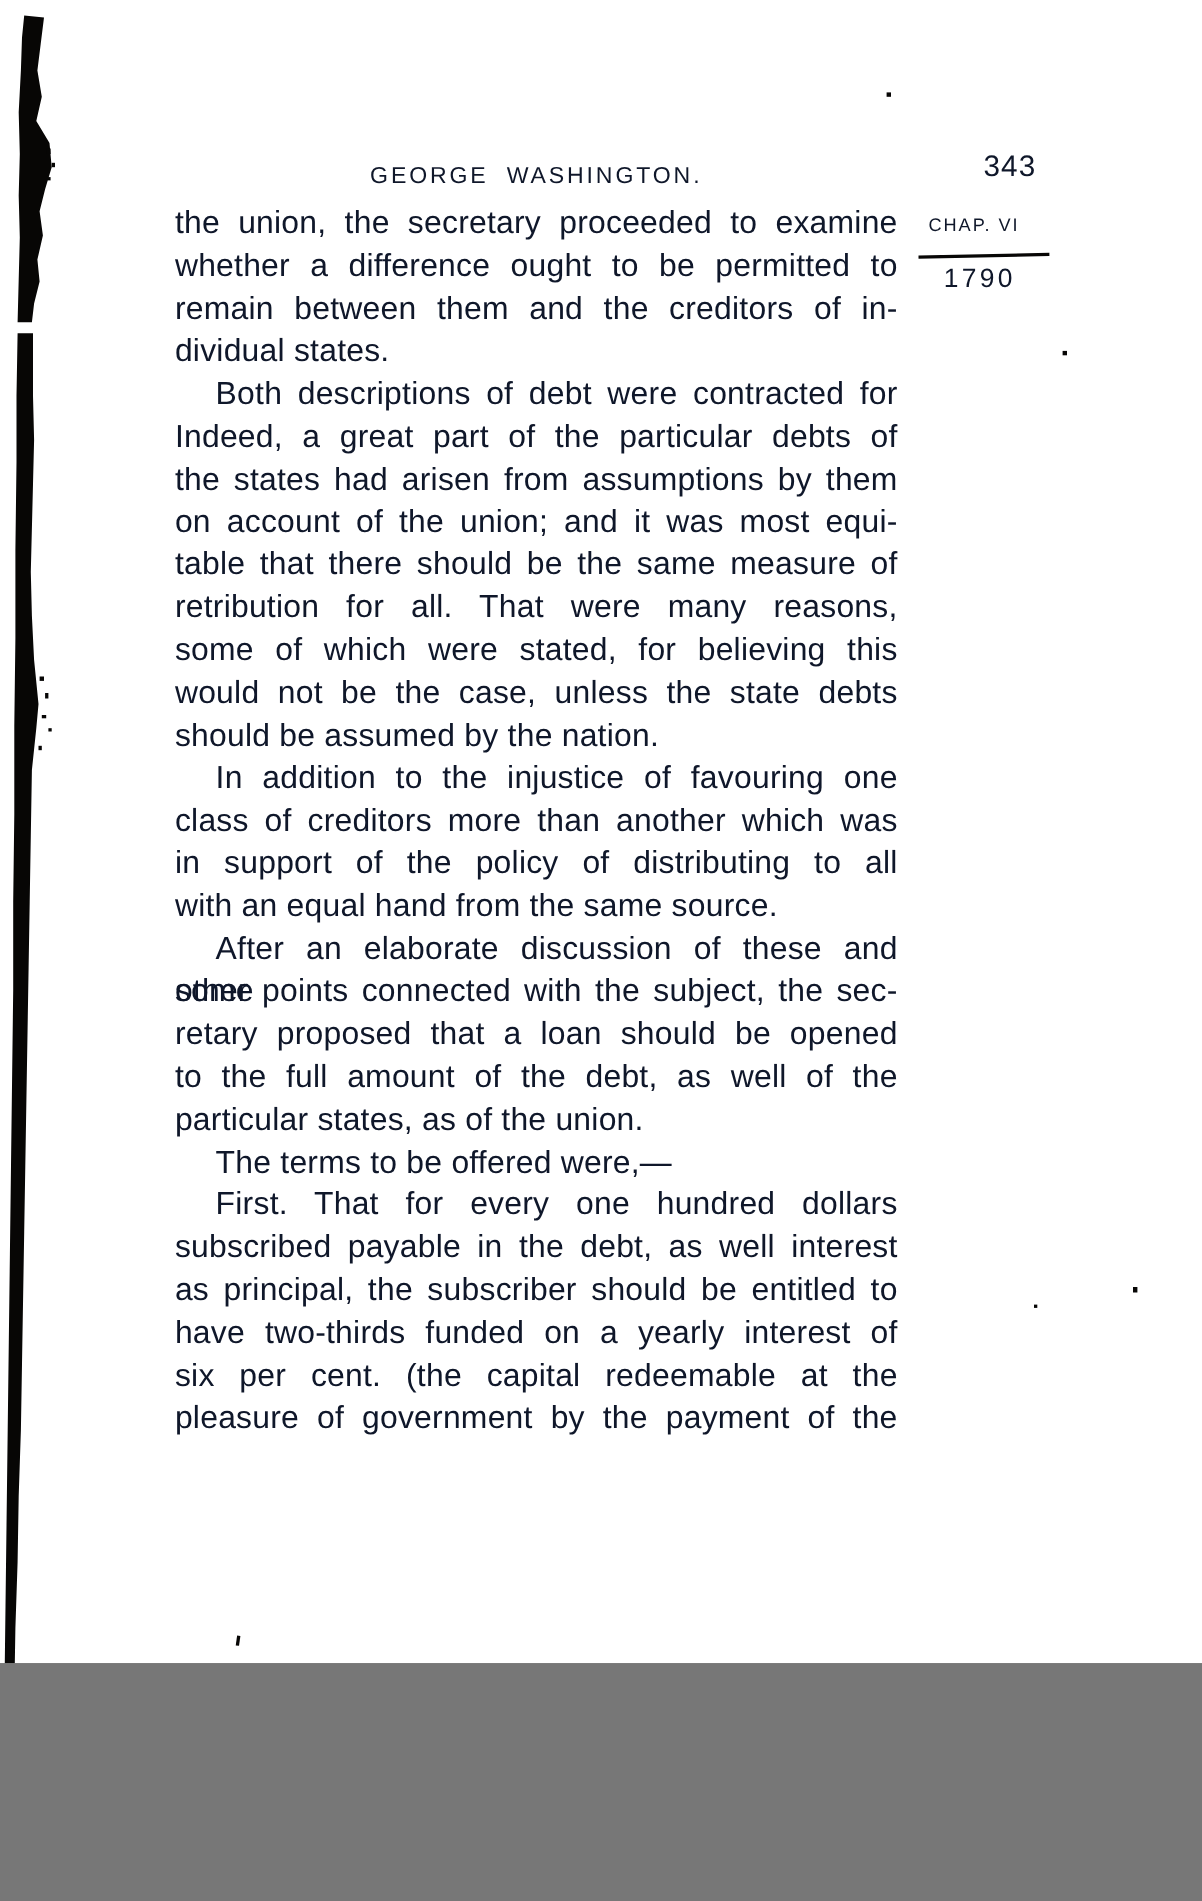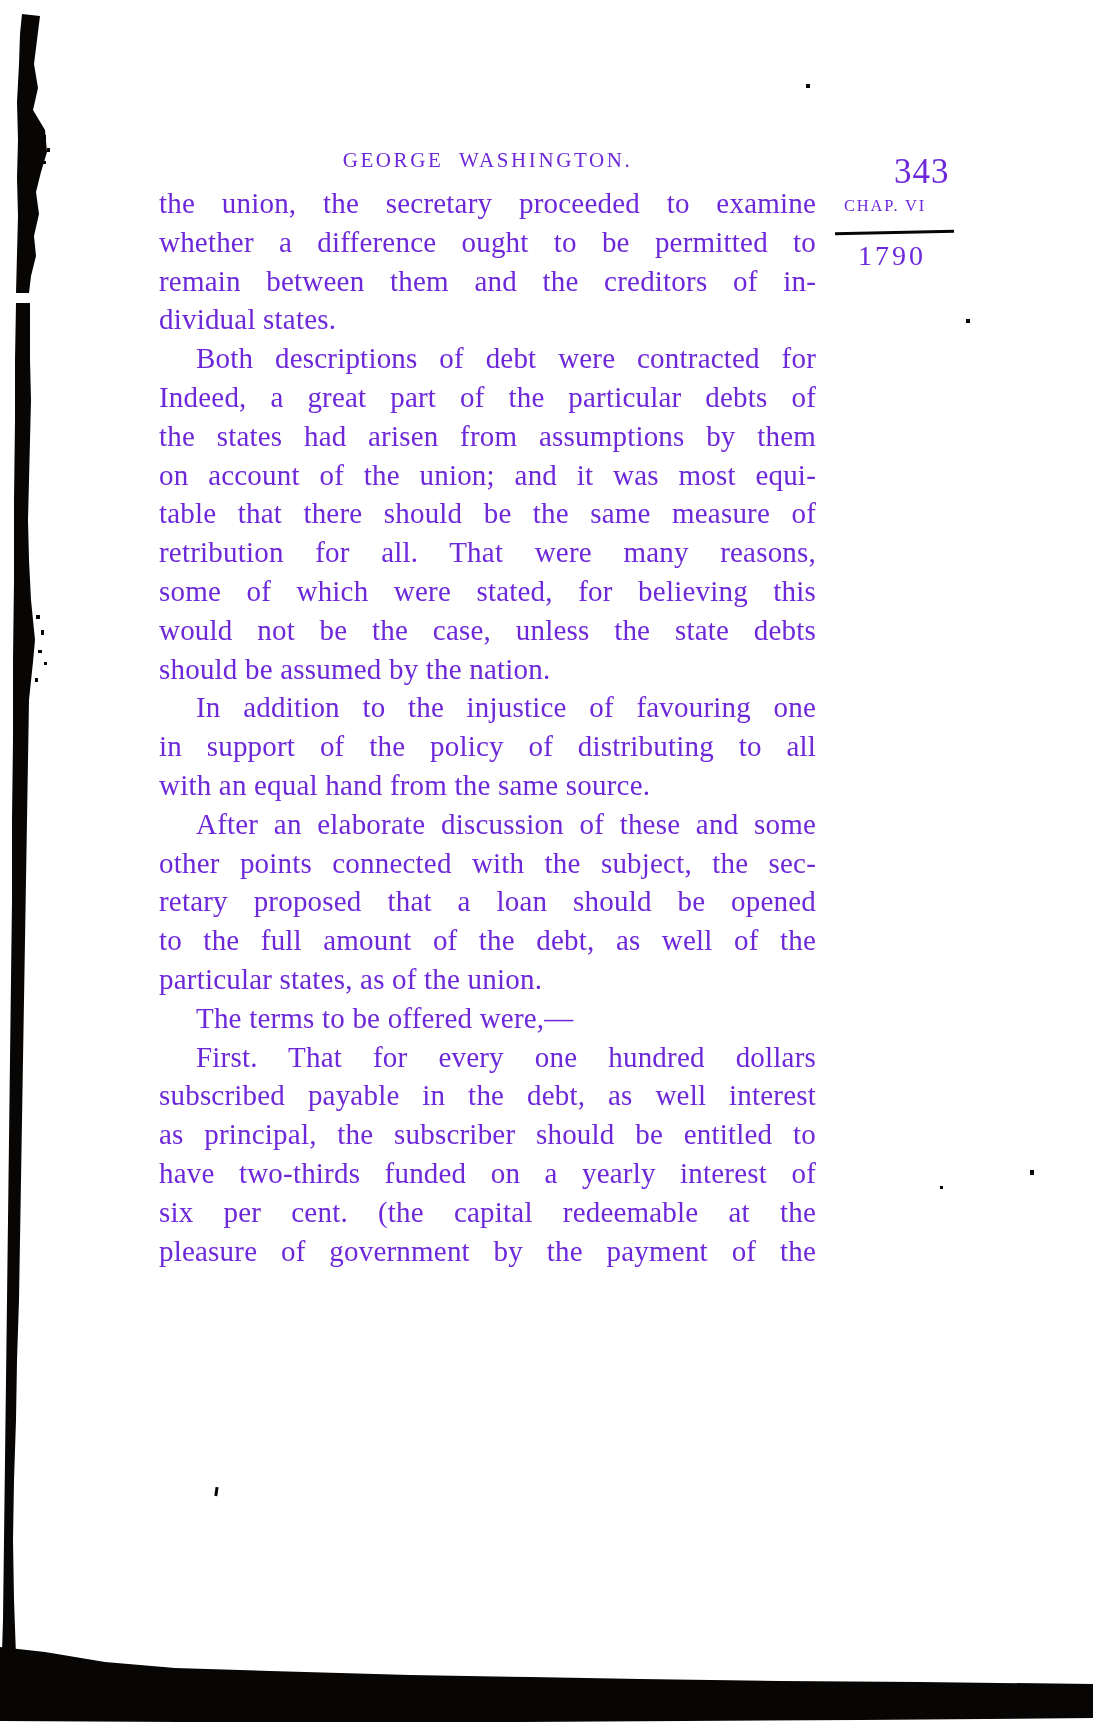--- a/index.html
+++ b/index.html
@@ -1,24 +1,24 @@
 <!DOCTYPE html>
 <html><head>
 <meta charset="utf-8">
 <style>
   html, body { margin: 0; padding: 0; background: #777; }
   .page {
     position: relative;
     width: 1093px;
-    height: 1728px;
+    height: 1512px;
     margin: 0 auto;
     background: #ffffff;
     overflow: hidden;
-    font-family: Liberation Serif, serif;
-    color: #6d28d9;
+    font-family: Liberation Sans, sans-serif;
+    color: #0f172a;
   }
   .artifacts {
     position: absolute;
     inset: 0;
     width: 1093px;
     height: 1728px;
     pointer-events: none;
   }
   .running-header {
     position: absolute;
@@ -27,22 +27,22 @@
     width: 657px;
     text-align: center;
     font-size: 21px;
     letter-spacing: 2.6px;
     word-spacing: 8px;
     white-space: nowrap;
   }
   .page-number {
     position: absolute;
     left: 894px;
-    top: 152px;
-    font-size: 35px;
+    top: 136px;
+    font-size: 27px;
     letter-spacing: 1px;
   }
   .margin-chapter {
     position: absolute;
     left: 844px;
     top: 196px;
     font-size: 16.5px;
     letter-spacing: 1.8px;
     white-space: nowrap;
   }
@@ -52,21 +52,21 @@
     top: 231px;
     width: 119px;
     height: 3px;
     background: #070605;
     transform: rotate(-1.2deg);
   }
   .margin-year {
     position: absolute;
     left: 858px;
     top: 240px;
-    font-size: 28px;
+    font-size: 24px;
     letter-spacing: 3px;
   }
   .text-block {
     position: absolute;
     left: 159px;
     top: 184px;
     width: 657px;
     font-size: 29px;
     line-height: 38.8px;
     letter-spacing: 0.2px;
@@ -139,20 +139,21 @@
       <div class="line">on account of the union; and it was most equi-</div>
       <div class="line">table that there should be the same measure of</div>
       <div class="line">retribution for all. That were many reasons,</div>
       <div class="line">some of which were stated, for believing this</div>
       <div class="line">would not be the case, unless the state debts</div>
       <div class="line last">should be assumed by the nation.</div>
     </div>
 
     <div class="para indent">
       <div class="line">In addition to the injustice of favouring one</div>
+      <div class="line">class of creditors more than another which was</div>
       <div class="line">in support of the policy of distributing to all</div>
       <div class="line last">with an equal hand from the same source.</div>
     </div>
 
     <div class="para indent">
       <div class="line">After an elaborate discussion of these and some</div>
       <div class="line">other points connected with the subject, the sec-</div>
       <div class="line">retary proposed that a loan should be opened</div>
       <div class="line">to the full amount of the debt, as well of the</div>
       <div class="line last">particular states, as of the union.</div>

